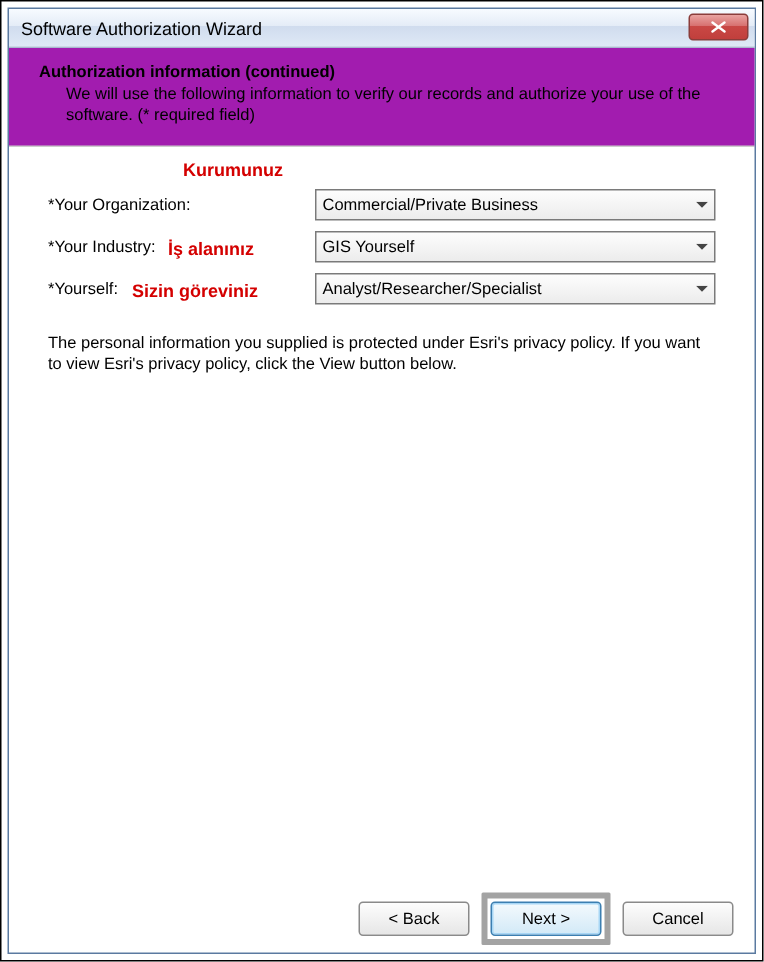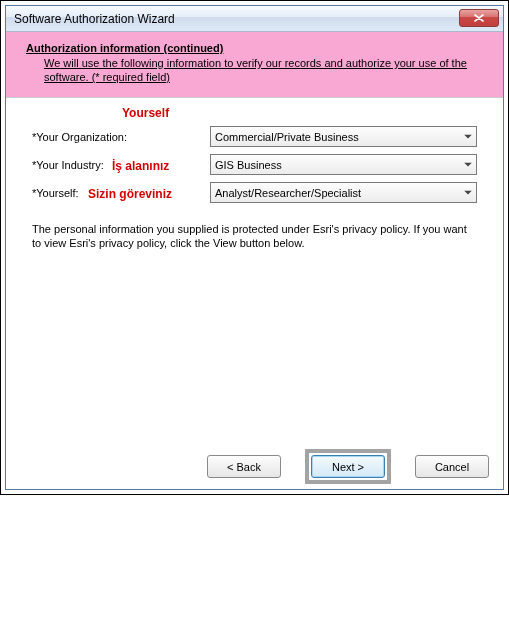--- a/index.html
+++ b/index.html
@@ -5,21 +5,21 @@
   * { box-sizing: border-box; }
   body {
     margin: 0;
     padding: 0;
     font-family: "Segoe UI", Tahoma, sans-serif;
     font-size: 11px;
     background: #fff;
   }
   .outer-frame {
     width: 509px;
-    height: 495px;
+    height: 641px;
     border: 1px solid #000;
     position: relative;
     background: #fff;
     overflow: hidden;
   }
   .window {
     position: absolute;
     left: 4px;
     top: 4px;
     right: 4px;
@@ -54,22 +54,21 @@
     display: flex;
     align-items: center;
     justify-content: center;
     color: #fff;
     cursor: pointer;
   }
   .close-btn svg { display: block; }
   .header-section {
     padding: 10px 16px 12px 20px;
     border-bottom: 1px solid #ccc;
-    background: #f9a8d4;
-    text-decoration: underline;
+    background: #a21caf;
   }
   .header-title {
     font-weight: bold;
     font-size: 11px;
     color: #000;
     margin-bottom: 2px;
   }
   .header-desc {
     font-size: 11px;
     color: #000;
@@ -132,21 +131,21 @@
     display: flex;
     align-items: center;
     justify-content: center;
   }
   .button-bar {
     height: 46px;
     border-top: 1px solid transparent;
     display: flex;
     align-items: center;
     justify-content: flex-end;
-    gap: 24px;
+    gap: 8px;
     padding: 0 14px 0 0;
     position: relative;
   }
   .wiz-btn {
     width: 74px;
     height: 23px;
     border: 1px solid #8a8a8a;
     border-radius: 3px;
     background: linear-gradient(to bottom, #fdfdfd, #e6e6e6);
     font-size: 11px;
@@ -192,41 +191,41 @@
       </div>
     </div>
 
     <div class="header-section">
       <div class="header-title">Authorization information (continued)</div>
       <div class="header-desc">We will use the following information to verify our records and authorize your use of the software. (* required field)</div>
     </div>
 
     <div class="content">
 
-      <div class="annot" style="left:116px; top:8px;">Yourself</div>
+      <div class="annot" style="left:116px; top:8px;">Kurumunuz</div>
 
       <div class="form-row">
         <div class="form-label">*Your Organization:</div>
         <div class="form-select">
           <span>Commercial/Private Business</span>
           <span class="arrow">
             <svg width="8" height="5" viewBox="0 0 8 5">
                 <path d="M0 0 L4 4 L8 0 Z" fill="#444"></path>
               </svg>
           </span>
         </div>
       </div>
 
       <div class="form-row">
         <div class="form-label" style="position:relative;">
           <span>*Your Industry:</span>
           <span class="annot" style="left:80px; top:0px; position:absolute;">İş alanınız</span>
         </div>
         <div class="form-select">
-          <span>GIS Business</span>
+          <span>GIS Yourself</span>
           <span class="arrow">
             <svg width="8" height="5" viewBox="0 0 8 5">
                 <path d="M0 0 L4 4 L8 0 Z" fill="#444"></path>
               </svg>
           </span>
         </div>
       </div>
 
       <div class="form-row">
         <div class="form-label" style="position:relative;">

